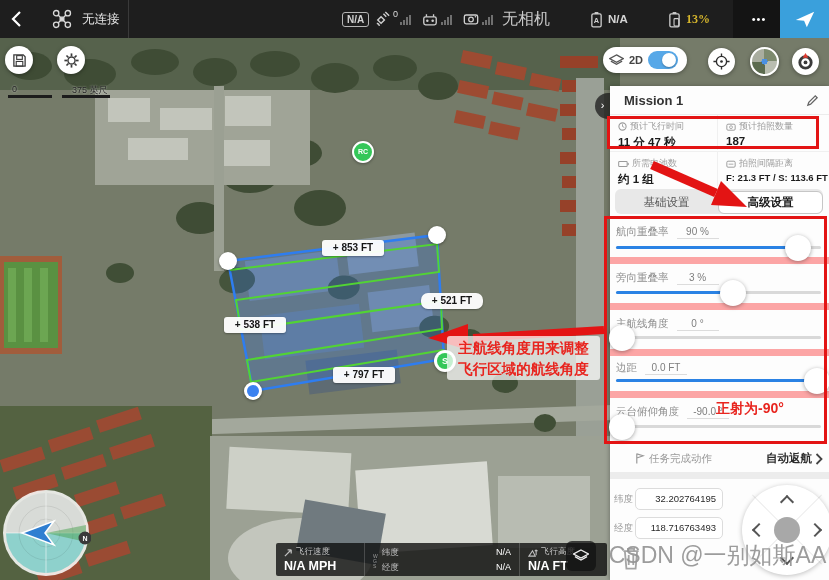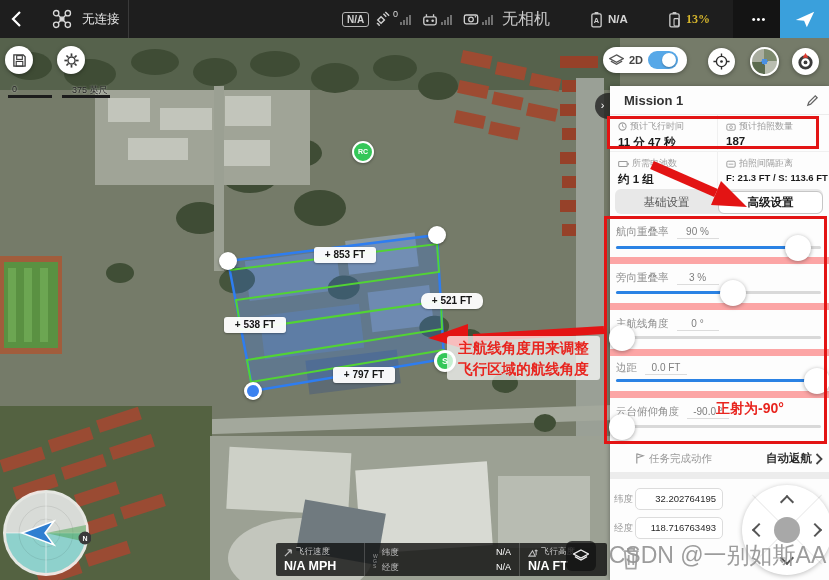--- a/index.html
+++ b/index.html
@@ -212,21 +212,21 @@
   </svg>
 
   <div class="vertex" style="left:219px; top:252px; z-index:12;"></div>
   <div class="vertex" style="left:428px; top:226px; z-index:12;"></div>
   <div class="vertex sel" style="left:244px; top:382px; z-index:12;"></div>
   <div class="marker-s" style="z-index:12;">
     <div class="in">S</div>
   </div>
   <div class="marker-rc" style="z-index:12;">RC</div>
 
-  <div class="edge-pill" style="left:314px; top:240px; z-index:12;margin-top:7px;">+ 853 FT</div>
+  <div class="edge-pill" style="left:322px; top:240px; z-index:12;">+ 853 FT</div>
   <div class="edge-pill" style="left:421px; top:293px; z-index:12;border-radius:7px;">+ 521 FT</div>
   <div class="edge-pill" style="left:224px; top:317px; z-index:12;">+ 538 FT</div>
   <div class="edge-pill" style="left:333px; top:367px; z-index:12;">+ 797 FT</div>
 
   <div class="abs map-scale" style="z-index:10;">
     <span style="position:absolute; left:4px;">0</span>
     <span style="position:absolute; left:64px;">375 英尺</span>
     <div class="bars">
         <i style="left:0; width:44px;"></i>
         <i style="left:54px; width:48px;"></i>

